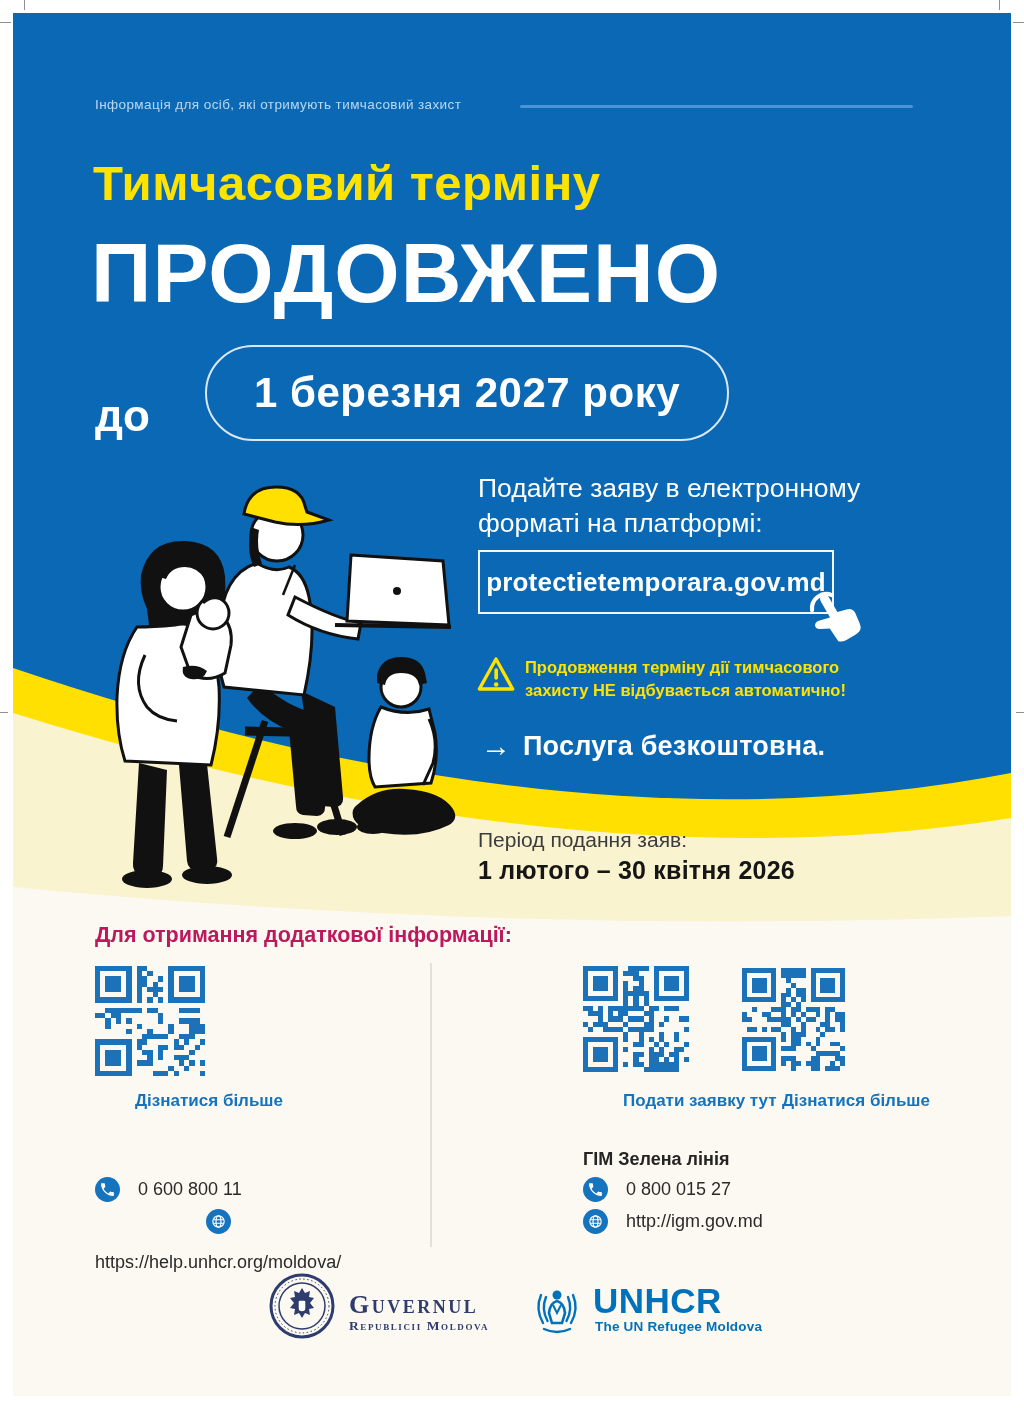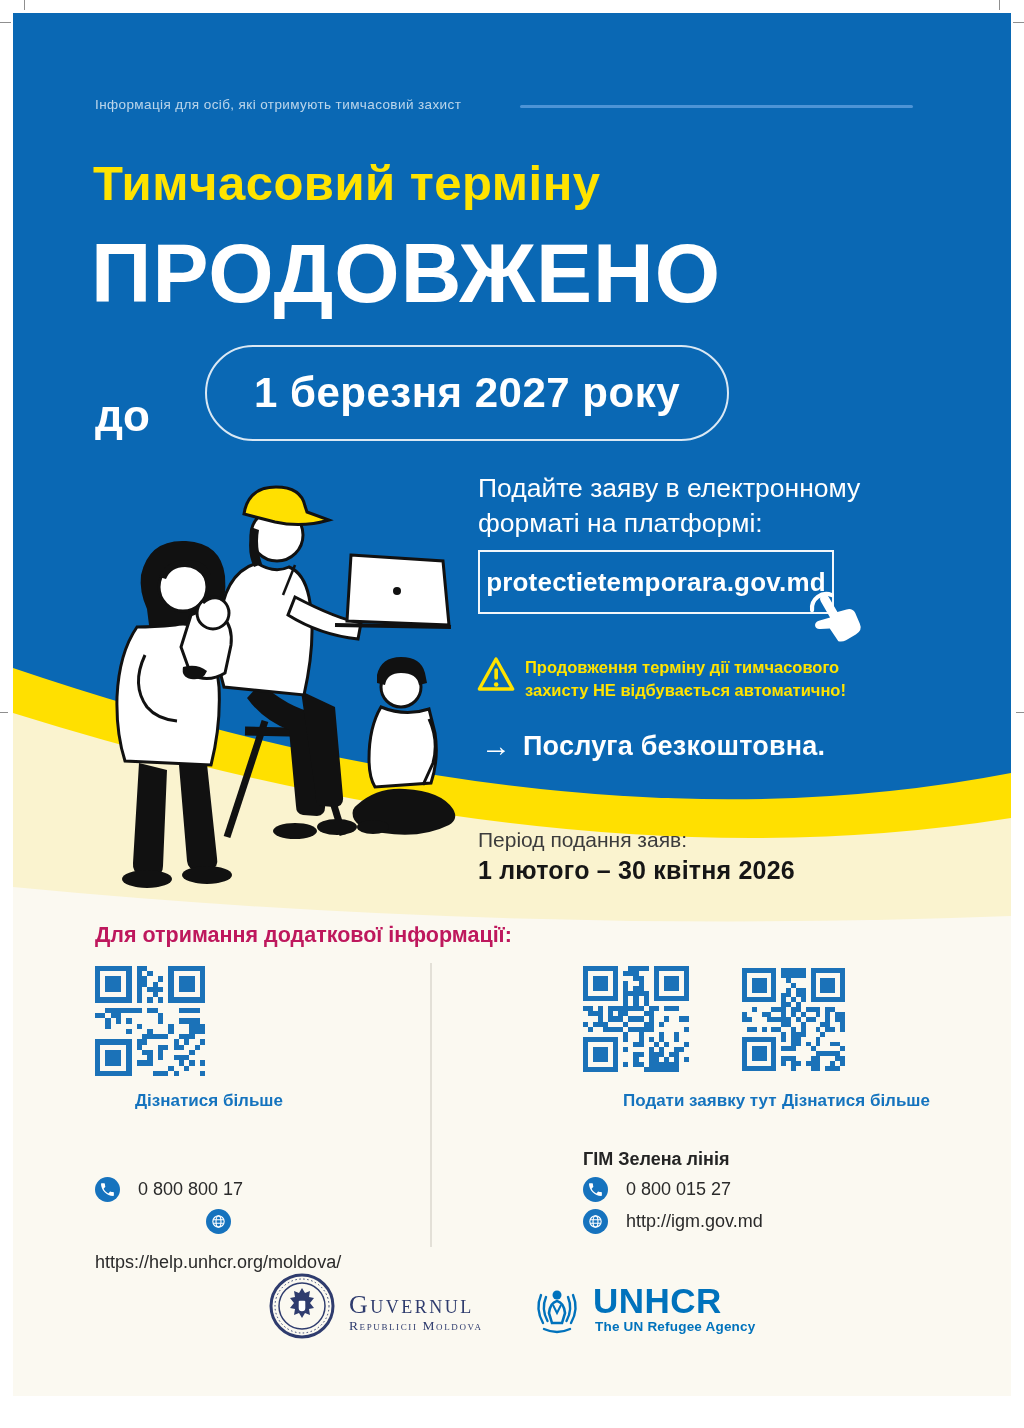--- a/index.html
+++ b/index.html
@@ -47,21 +47,21 @@
   .row-lp{left:82px;top:1164px;}
   .row-lw{left:82px;top:1196px;flex-direction:column;}
   .row-rp{left:570px;top:1164px;}
   .row-rw{left:570px;top:1196px;}
   .cicon{width:25px;height:25px;border-radius:50%;background:#1673be;display:flex;
          align-items:center;justify-content:center;flex:0 0 auto;}
   .cicon svg{width:17px;height:17px;display:block;}
   .contact-text{font-size:18px;color:#2a2a2a;}
   
   .seal{left:255px;top:1259px;width:68px;height:68px;}
-  .gov-text{left:336px;top:1278px;color:#2f3c6e;font-family:"Liberation Serif", serif;}
+  .gov-text{left:336px;top:1278px;color:#2f3c6e;font-family:"Liberation Serif", serif;font-weight:bold;}
   .gov-line1{font-size:26px;font-variant:small-caps;letter-spacing:2.5px;line-height:1.05;}
   .gov-line2{font-size:13.5px;font-variant:small-caps;letter-spacing:1.6px;}
   .unhcr-emblem{left:515px;top:1268px;width:58px;height:58px;}
   .unhcr-word{left:580px;top:1268px;font-size:35px;font-weight:800;color:#0072bc;letter-spacing:.5px;}
   .unhcr-tag{left:582px;top:1306px;font-size:13.5px;font-weight:700;color:#0072bc;letter-spacing:.2px;}
 </style>
 </head>
 <body>
 
 <div class="page">
@@ -554,21 +554,21 @@
     <div class="abs vdivider"></div>
 
     <div class="abs org org-r">ГІМ Зелена лінія</div>
 
     <div class="abs contact-row row-lp">
       <span class="cicon">
         <svg viewBox="0 0 24 24">
             <path d="M6.5 10.8c1.5 2.9 3.8 5.2 6.7 6.7l2.2-2.2c.3-.3.7-.4 1-.2 1.1.4 2.4.6 3.6.6.6 0 1 .4 1 1v3.5c0 .6-.4 1-1 1C10.9 21.2 2.8 13.1 2.8 4c0-.6.4-1 1-1h3.5c.6 0 1 .4 1 1 0 1.3.2 2.5.6 3.6.1.3 0 .7-.2 1l-2.2 2.2z" fill="#fff"></path>
           </svg>
       </span>
-      <span class="contact-text">0 800 800 17</span>
+      <span class="contact-text">0 600 800 11</span>
     </div>
     <div class="abs contact-row row-lw">
       <span class="cicon">
         <svg viewBox="0 0 24 24">
             <g fill="none" stroke="#fff" stroke-width="1.6">
               <circle cx="12" cy="12" r="8"></circle>
               <ellipse cx="12" cy="12" rx="3.5" ry="8"></ellipse>
               <path d="M4.5 9.5h15M4.5 14.5h15"></path>
             </g>
           </svg>
@@ -616,16 +616,16 @@
         <path d="M18 16 q-5 12 1.5 24"></path>
         <path d="M45 14 q6 14 -2 28"></path>
         <path d="M40 16 q5 12 -1.5 24"></path>
         <path d="M16 48 q13 6 26 0"></path>
       </g>
       <circle cx="29" cy="14" r="4.5" fill="#0072bc"></circle>
       <path d="M29 20 q-7 2 -8 12 l3 10 h10 l3 -10 q-1 -10 -8 -12 z" fill="none" stroke="#0072bc" stroke-width="2.6"></path>
       <path d="M25 24 l4 8 4 -8" fill="none" stroke="#0072bc" stroke-width="2"></path>
     </svg>
     <div class="abs unhcr-word">UNHCR</div>
-    <div class="abs unhcr-tag">The UN Refugee Agency</div>
+    <div class="abs unhcr-tag">The UN Refugee Moldova</div>
 
   </div>
 </div>
 
 </body></html>

